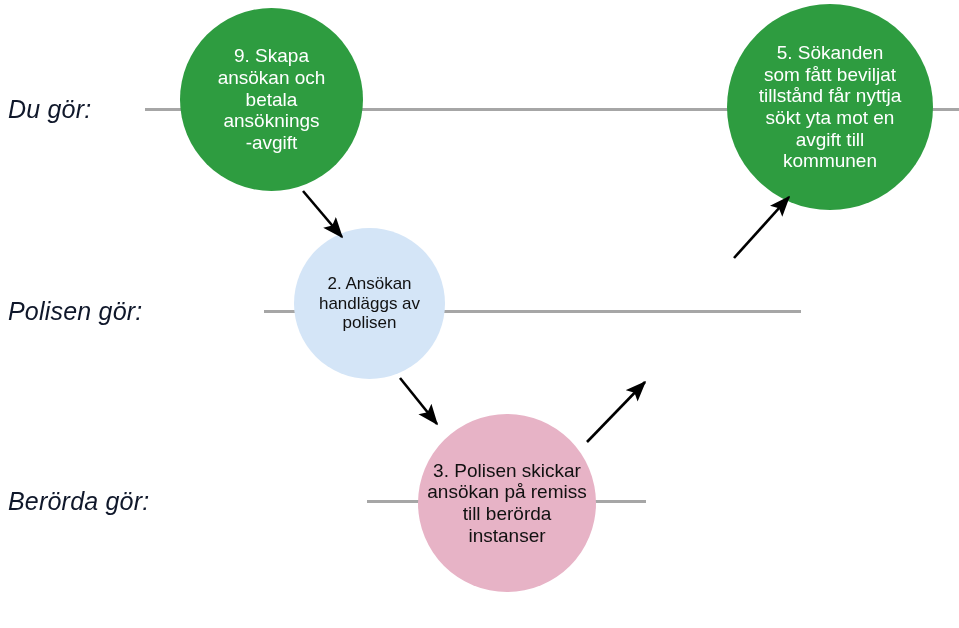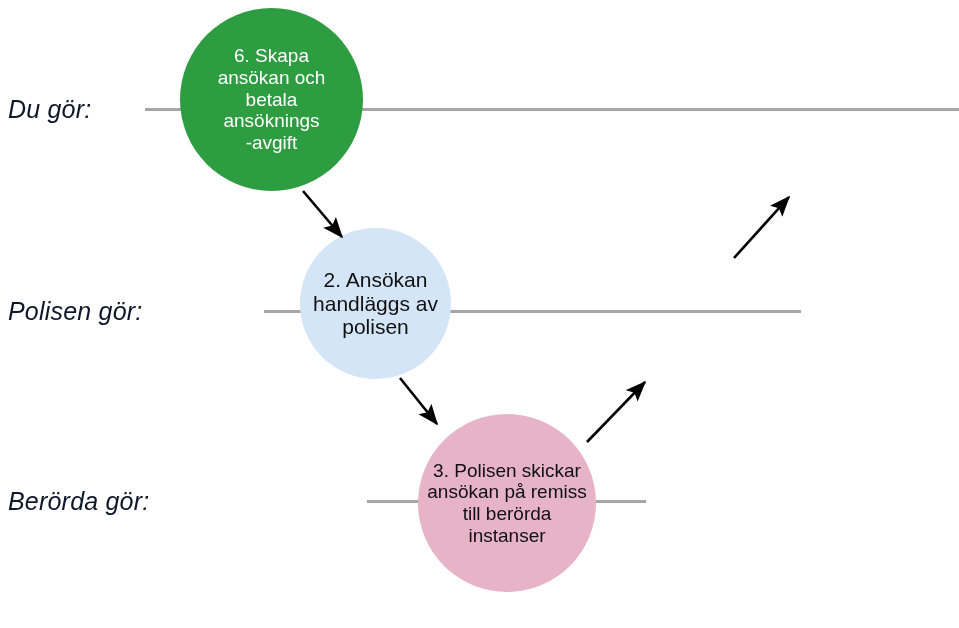--- a/index.html
+++ b/index.html
@@ -63,21 +63,21 @@
     background: #d4e5f7;
     color: #111111;
   }
   .node-pink {
     background: #e7b3c6;
     color: #111111;
   }
 
   #node-1 { left: 180px; top: 8px;   width: 183px; height: 183px; font-size: 19px; }
   #node-5 { left: 727px; top: 4px;   width: 206px; height: 206px; font-size: 19px; }
-  #node-2 { left: 300px; top: 228px; width: 151px; height: 151px; font-size: 21px; }
+  #node-2 { left: 294px; top: 228px; width: 151px; height: 151px; font-size: 17px; }
   #node-4a{ left: 607px; top: 226px; width: 161px; height: 161px; font-size: 19px; }
   #node-3 { left: 418px; top: 414px; width: 178px; height: 178px; font-size: 19px; align-items: center; }
 
   
   #arrow-layer {
     position: absolute;
     left: 0; top: 0;
     width: 959px;
     height: 628px;
     pointer-events: none;
@@ -90,27 +90,35 @@
 
   <div class="lane-rule" id="lane-rule-0"></div>
   <div class="lane-rule" id="lane-rule-1"></div>
   <div class="lane-rule" id="lane-rule-2"></div>
 
   <div class="lane-label" id="lane-label-0">Du gör:</div>
   <div class="lane-label" id="lane-label-1">Polisen gör:</div>
   <div class="lane-label" id="lane-label-2">Berörda gör:</div>
 
   <div class="node node-green" id="node-1">
-    <span class="node-text">6. Skapa
+    <span class="node-text">9. Skapa
 ansökan och
 betala
 ansöknings
 -avgift</span>
   </div>
 
+  <div class="node node-green" id="node-5">
+    <span class="node-text">5. Sökanden
+som fått beviljat
+tillstånd får nyttja
+sökt yta mot en
+avgift till
+kommunen</span>
+  </div>
 
   <div class="node node-blue" id="node-2">
     <span class="node-text">2. Ansökan
 handläggs av
 polisen</span>
   </div>
 
 
   <div class="node node-pink" id="node-3">
     <span class="node-text">3. Polisen skickar

